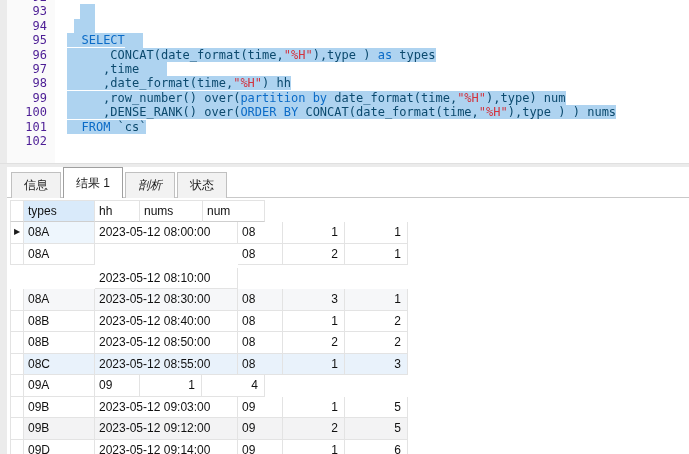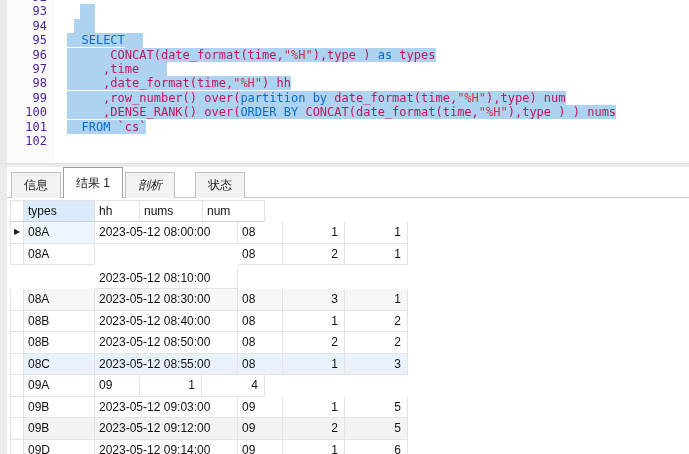--- a/index.html
+++ b/index.html
@@ -13,21 +13,21 @@
 
   
   .editor { position:absolute; left:7px; top:0; width:682px; height:163px; background:#fff; overflow:hidden;
             font-family:"DejaVu Sans Mono", monospace; font-size:12px; line-height:14.4px; }
   .gutter { position:absolute; left:0; top:0; width:48px; height:163px; background:#fafafa; }
   .code-lines { position:absolute; left:0; top:0; width:682px; }
   .code-line { position:relative; height:14.4px; white-space:pre; }
   .code-line.partial { margin-top:-10px; }
   .line-no { position:absolute; left:0; width:40px; text-align:right; color:#4c1d95; }
   .line-text { position:absolute; left:60px; top:0; white-space:pre; }
-  .tok-p { color:#be185d; }
+  .tok-p { color:#0c4a6e; }
   .tok-k { color:#0b6bc7; }
   .tok-s { color:#d23540; }
   .sel-bg { background:#aed3f0; }
   .sel-block { position:absolute; top:0; height:14.4px; background:#aed3f0; }
   .sel-trail { display:inline-block; height:14.4px; background:#aed3f0; vertical-align:top; }
 
   
   .separator { position:absolute; left:0; top:163px; width:689px; height:5px; background:#ebebeb; border-top:1px solid #e0e0e0; }
 
   
@@ -80,21 +80,21 @@
     <div class="baseline"></div>
   <div class="tab" style="left: 4px;">
         <span>信息</span>
       </div>
       <div class="tab active" style="left: 56px;">
         <span>结果 1</span>
       </div>
       <div class="tab" style="left: 118px; font-style: italic;">
         <span>剖析</span>
       </div>
-      <div class="tab" style="left: 188px;">
+      <div class="tab" style="left: 170px;">
         <span>状态</span>
       </div>
     </div>
 
   <div class="grid">
     <div class="grid-row grid-head" id="grid-head">
         <div class="grid-cell marker-cell"></div>
         <div class="grid-cell" style="width: 71px; background: rgb(217, 234, 250);">
           <span>types</span>
         </div>

